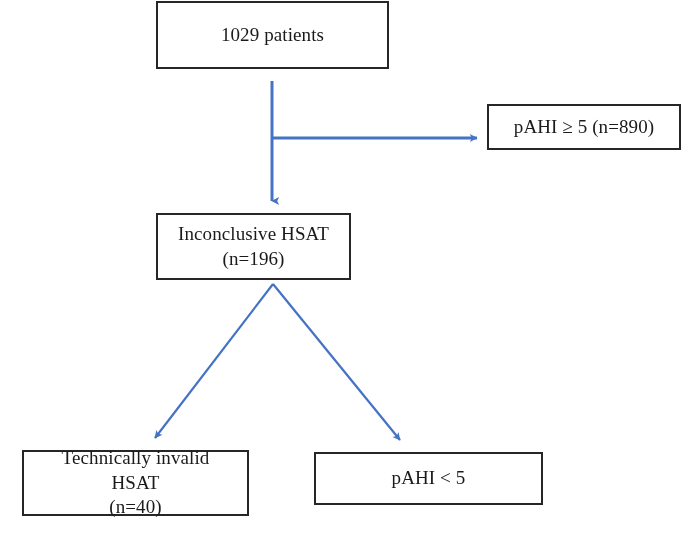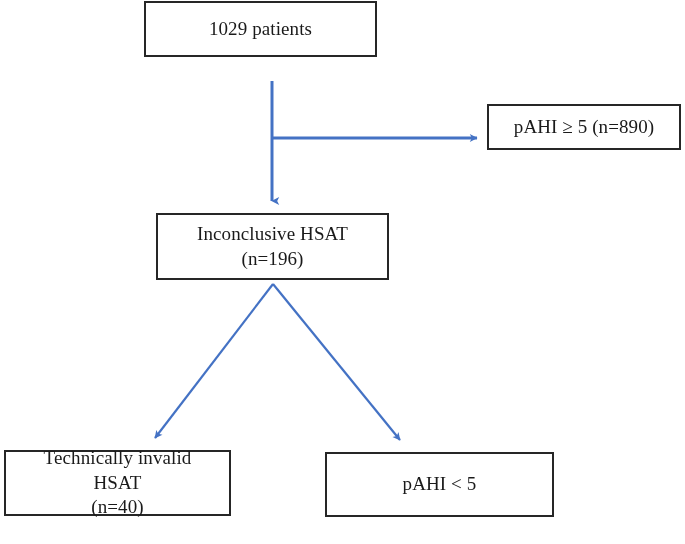--- a/index.html
+++ b/index.html
@@ -29,25 +29,25 @@
     line-height: 1.30;
     font-size: 19px;
     letter-spacing: 0.1px;
     z-index: 2;
   }
   .node .line {
     display: block;
     white-space: nowrap;
   }
   
-  #node-top        { left: 144px; top: 1px;   width: 233px; height: 56px; }
+  #node-top        { left: 156px; top: 1px;   width: 233px; height: 68px; }
   #node-excluded   { left: 487px; top: 104px; width: 194px; height: 46px; }
-  #node-middle     { left: 156px; top: 213px; width: 233px; height: 67px; }
-  #node-invalid    { left: 4px;   top: 450px; width: 227px; height: 66px; }
-  #node-pahi-low   { left: 325px; top: 452px; width: 229px; height: 65px; }
+  #node-middle     { left: 156px; top: 213px; width: 195px; height: 67px; }
+  #node-invalid    { left: 22px;   top: 450px; width: 227px; height: 66px; }
+  #node-pahi-low   { left: 314px; top: 452px; width: 229px; height: 53px; }
 
   #connectors {
     position: absolute;
     left: 0;
     top: 0;
     width: 685px;
     height: 544px;
     z-index: 1;
     pointer-events: none;
   }

